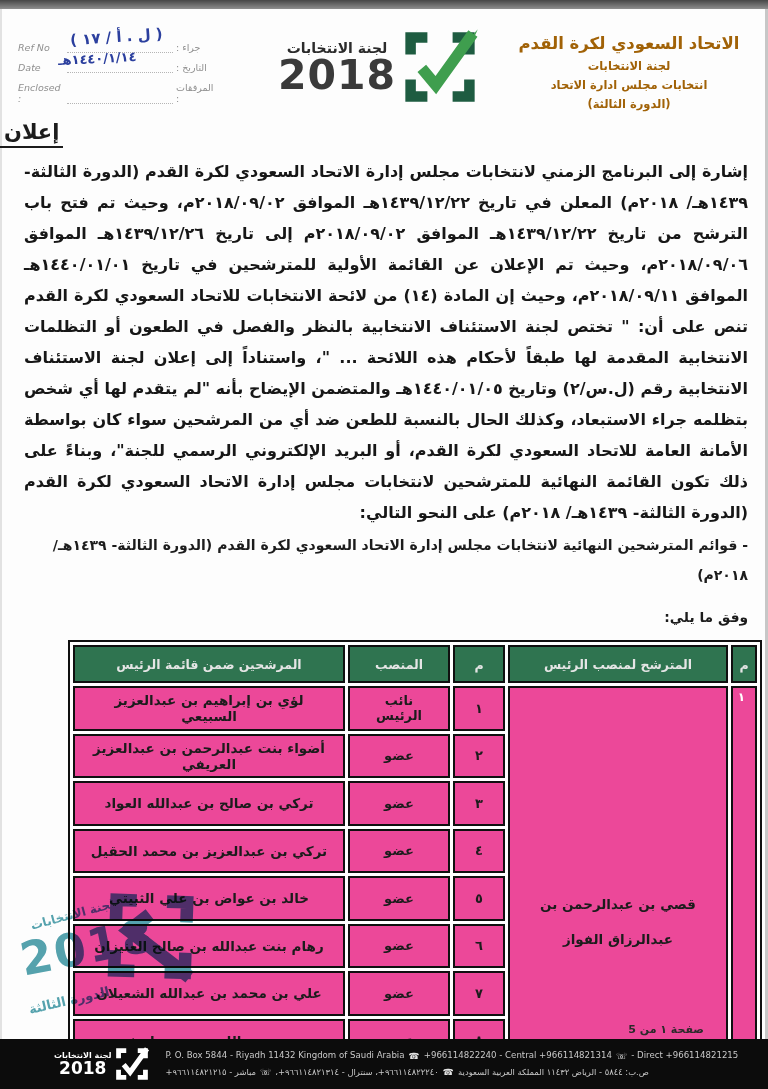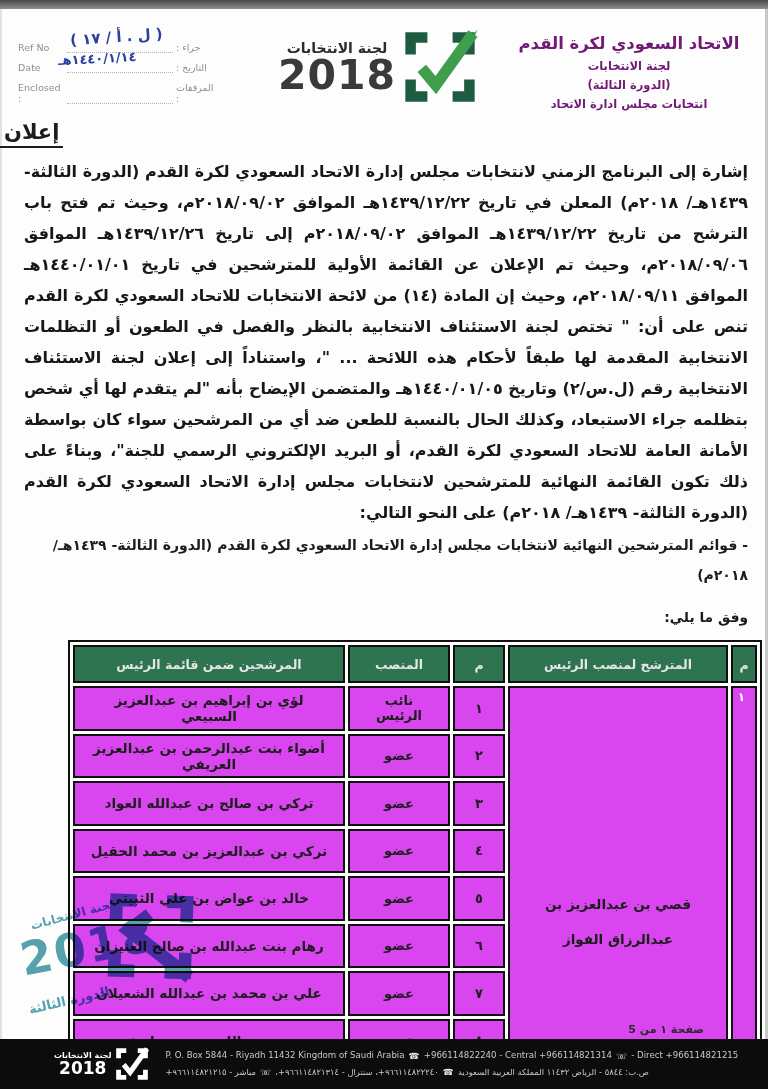--- a/index.html
+++ b/index.html
@@ -6,37 +6,37 @@
   .page{position:relative;width:768px;height:1089px;background:#fdfdfd;overflow:hidden;
         font-family:"DejaVu Sans",sans-serif;color:#1c1c1c;}
   .topstrip{position:absolute;top:0;left:0;right:0;height:9px;
         background:linear-gradient(#474747,#8f8f8f);}
   .edge-r{position:absolute;top:9px;bottom:50px;right:0;width:3px;background:#c7c7c7;}
   .edge-l{position:absolute;top:9px;bottom:50px;left:0;width:2px;background:#e2e2e2;}
 
   
   .refbox{position:absolute;top:42px;left:18px;width:196px;font-size:9.5px;color:#8f8f8f;}
   .refrow{display:flex;align-items:flex-end;margin-bottom:9px;position:relative;}
-  .refrow .en{width:46px;}
+  .refrow .en{width:46px;font-style:italic;}
   .refrow .dots{flex:1;border-bottom:1px dotted #b5b5b5;height:10px;margin:0 3px;}
   .refrow .ar{width:38px;text-align:left;direction:rtl;}
   .hand{position:absolute;color:var(--handwriting-blue,#2b3f9e);font-weight:bold;
         direction:rtl;white-space:nowrap;}
   .hand.ref{left:52px;top:-14px;font-size:15px;transform:rotate(-4deg);}
   .hand.date{left:40px;top:-11px;font-size:13px;transform:rotate(-3deg);}
 
   .logo{position:absolute;top:32px;left:278px;width:210px;display:flex;align-items:center;}
   .logo-text{text-align:center;direction:rtl;}
   .logo-committee{font-size:14px;font-weight:bold;color:#2b2b2b;}
   .logo-year{font-size:41px;font-weight:bold;color:#3a3a3a;line-height:0.95;letter-spacing:1px;
         font-family:"DejaVu Sans",sans-serif;}
   .logo-check{width:72px;height:70px;margin-left:8px;overflow:visible;flex:none;}
 
   .letterhead{position:absolute;top:34px;right:14px;width:250px;text-align:center;
-        direction:rtl;color:#701a75;}
+        direction:rtl;color:#a16207;}
   .lh-org{font-size:16.5px;font-weight:bold;margin-bottom:6px;}
   .lh-line{font-size:11.5px;margin-bottom:5px;font-weight:bold;}
 
   
   .main{position:absolute;top:120px;left:0;right:0;}
   .title-wrap{text-align:left;}
   .doc-title{display:inline-block;font-size:21px;font-weight:bold;
         border-bottom:2px solid #1c1c1c;padding:0 4px 2px;direction:rtl;}
   .para{direction:rtl;text-align:justify;font-size:16px;font-weight:bold;
         line-height:31px;margin:8px 20px 0 24px;color:#171717;}
@@ -46,21 +46,21 @@
   
   table.cand{direction:rtl;border-collapse:separate;border-spacing:3px;
         table-layout:fixed;width:694px;margin:8px 6px 0 68px;
         background:#fff;border:2.5px solid #101010;}
   table.cand col.c-m-outer{width:26px;}
   table.cand col.c-president{width:220px;}
   table.cand col.c-m{width:52px;}
   table.cand col.c-pos{width:102px;}
   table.cand th{background:var(--header-green,#2f7450);color:#e5e5e5;font-size:12.5px;
         font-weight:bold;border:2px solid #101010;height:30px;padding:2px;}
-  table.cand td{border:2px solid #101010;background:#d946ef;text-align:center;
+  table.cand td{border:2px solid #101010;background:#ec4899;text-align:center;
         font-weight:bold;height:36.5px;padding:2px 10px;}
   td.num-cell{font-size:13px;}
   td.pos-cell{font-size:13px;}
   td.name-cell{font-size:13.5px;}
   td.name-cell.latin{font-family:"Liberation Serif",serif;letter-spacing:1px;font-size:14.5px;}
   td.green-span{background:var(--header-green,#2f7450);color:#fff;vertical-align:top;
         padding-top:8px;font-size:12px;}
   td.president-cell{vertical-align:middle;font-size:13.5px;line-height:2.6;}
 
   .pagenum{position:absolute;right:64px;bottom:53px;font-size:11px;font-weight:bold;
@@ -131,22 +131,22 @@
       <path d="M92 68 V92 H68" fill="none" stroke="#1e5c41" stroke-width="15"></path>
       <path d="M32 92 H8 V68" fill="none" stroke="#1e5c41" stroke-width="15"></path>
       <path d="M24 52 L44 76 L97 2" fill="none" stroke="#3f9e4e" stroke-width="16"></path>
       <path d="M90 12 L104 -4 L96 14 Z" fill="#3f9e4e"></path>
     </svg>
   </div>
 
   <div class="letterhead">
     <div class="lh-org">الاتحاد السعودي لكرة القدم</div>
     <div class="lh-line">لجنة الانتخابات</div>
+    <div class="lh-line">انتخابات مجلس ادارة الاتحاد</div>
     <div class="lh-line">(الدورة الثالثة)</div>
-    <div class="lh-line">انتخابات مجلس ادارة الاتحاد</div>
   </div>
 
   <div class="main">
     <div class="title-wrap">
       <span class="doc-title">إعلان</span>
     </div>
     <p class="para">إشارة إلى البرنامج الزمني لانتخابات مجلس إدارة الاتحاد السعودي لكرة القدم (الدورة الثالثة- ١٤٣٩هـ/ ٢٠١٨م) المعلن في تاريخ ١٤٣٩/١٢/٢٢هـ الموافق ٢٠١٨/٠٩/٠٢م، وحيث تم فتح باب الترشح من تاريخ ١٤٣٩/١٢/٢٢هـ الموافق ٢٠١٨/٠٩/٠٢م إلى تاريخ ١٤٣٩/١٢/٢٦هـ الموافق ٢٠١٨/٠٩/٠٦م، وحيث تم الإعلان عن القائمة الأولية للمترشحين في تاريخ ١٤٤٠/٠١/٠١هـ الموافق ٢٠١٨/٠٩/١١م، وحيث إن المادة (١٤) من لائحة الانتخابات للاتحاد السعودي لكرة القدم تنص على أن: " تختص لجنة الاستئناف الانتخابية بالنظر والفصل في الطعون أو التظلمات الانتخابية المقدمة لها طبقاً لأحكام هذه اللائحة ... "، واستناداً إلى إعلان لجنة الاستئناف الانتخابية رقم (ل.س/٢) وتاريخ ١٤٤٠/٠١/٠٥هـ والمتضمن الإيضاح بأنه "لم يتقدم لها أي شخص بتظلمه جراء الاستبعاد، وكذلك الحال بالنسبة للطعن ضد أي من المرشحين سواء كان بواسطة الأمانة العامة للاتحاد السعودي لكرة القدم، أو البريد الإلكتروني الرسمي للجنة"، وبناءً على ذلك تكون القائمة النهائية للمترشحين لانتخابات مجلس إدارة الاتحاد السعودي لكرة القدم (الدورة الثالثة- ١٤٣٩هـ/ ٢٠١٨م) على النحو التالي:</p>
     <p class="bullet">- قوائم المترشحين النهائية لانتخابات مجلس إدارة الاتحاد السعودي لكرة القدم (الدورة الثالثة- ١٤٣٩هـ/ ٢٠١٨م)</p>
     <p class="closing">وفق ما يلي:</p>
 
@@ -164,21 +164,21 @@
           <th>المترشح لمنصب الرئيس</th>
           <th>م</th>
           <th>المنصب</th>
           <th>المرشحين ضمن قائمة الرئيس</th>
         </tr>
       </thead>
       <tbody>
         <tr>
           <td class="green-span" rowspan="10">١</td>
           <td class="president-cell" rowspan="10">
-            <div>قصي بن عبدالعزيز بن</div>
+            <div>قصي بن عبدالرحمن بن</div>
             <div>عبدالرزاق الفواز</div>
           </td>
           <td class="num-cell">١</td>
           <td class="pos-cell">نائب الرئيس</td>
           <td class="name-cell">لؤي بن إبراهيم بن عبدالعزيز السبيعي</td>
         </tr>
 
     <tr>
       <td class="num-cell">٢</td>
       <td class="pos-cell">عضو</td>

